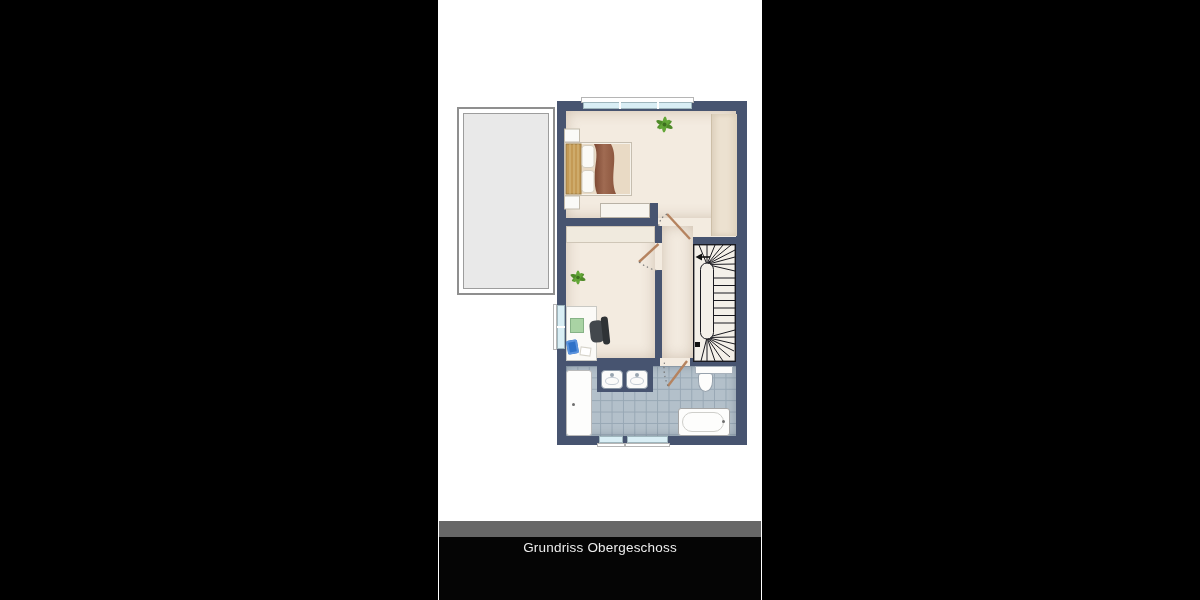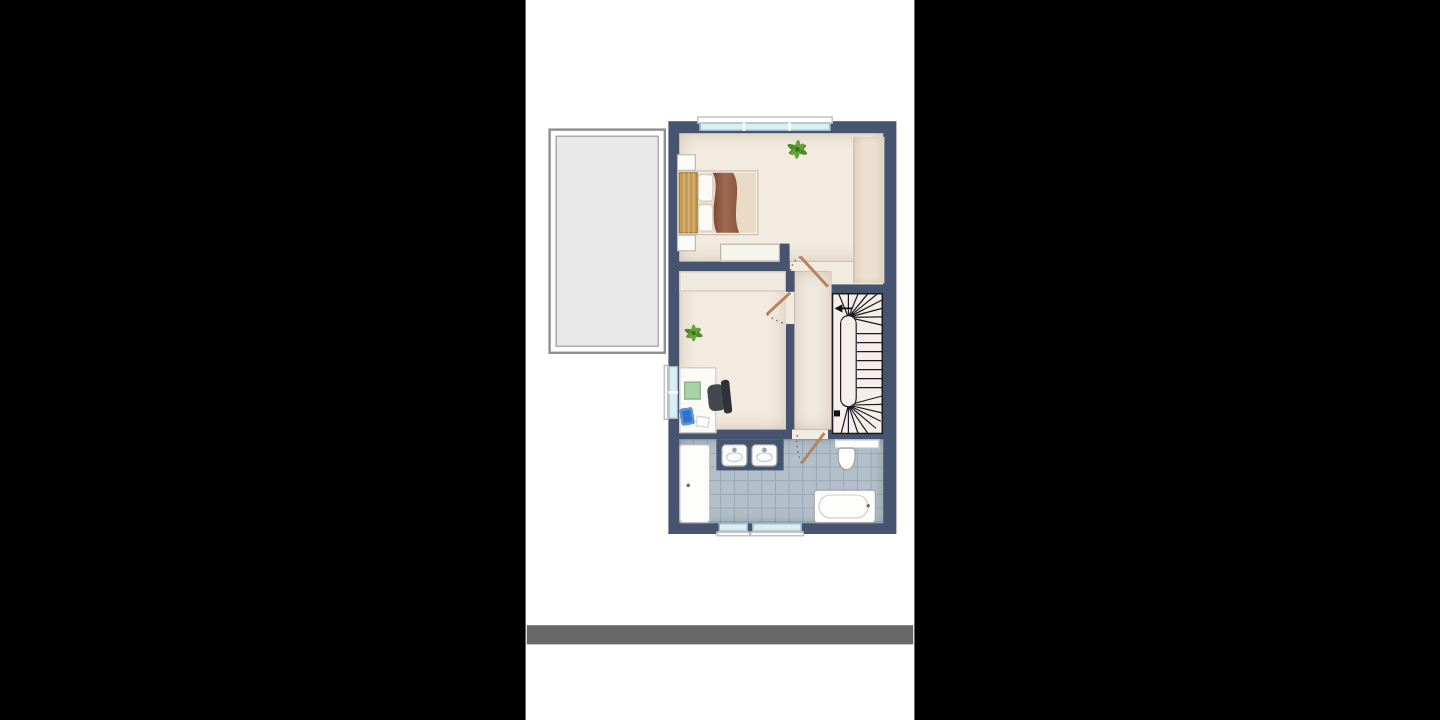--- a/index.html
+++ b/index.html
@@ -198,14 +198,17 @@
           <path d="M229 214 Q221.5 218 220.5 227" stroke="#777" stroke-width="1.2" stroke-dasharray="1.5 3"></path>
           <path d="M220.5 244 L201 262" stroke="#b5835f" stroke-width="2.4"></path>
           <path d="M201 262 Q211 269 218.5 270.5" stroke="#777" stroke-width="1.2" stroke-dasharray="1.5 3"></path>
           <path d="M249 361 L230 386" stroke="#b5835f" stroke-width="2.4"></path>
           <path d="M230 386 Q224.5 373 226.5 362.5" stroke="#777" stroke-width="1.2" stroke-dasharray="1.5 3"></path>
         </g>
       </svg>
     </div>
 
     <div class="caption-bar"></div>
+    <div class="caption">
+      <span>Grundriss Obergeschoss</span>
+    </div>
   </div>
 </div>
 
 </body></html>

